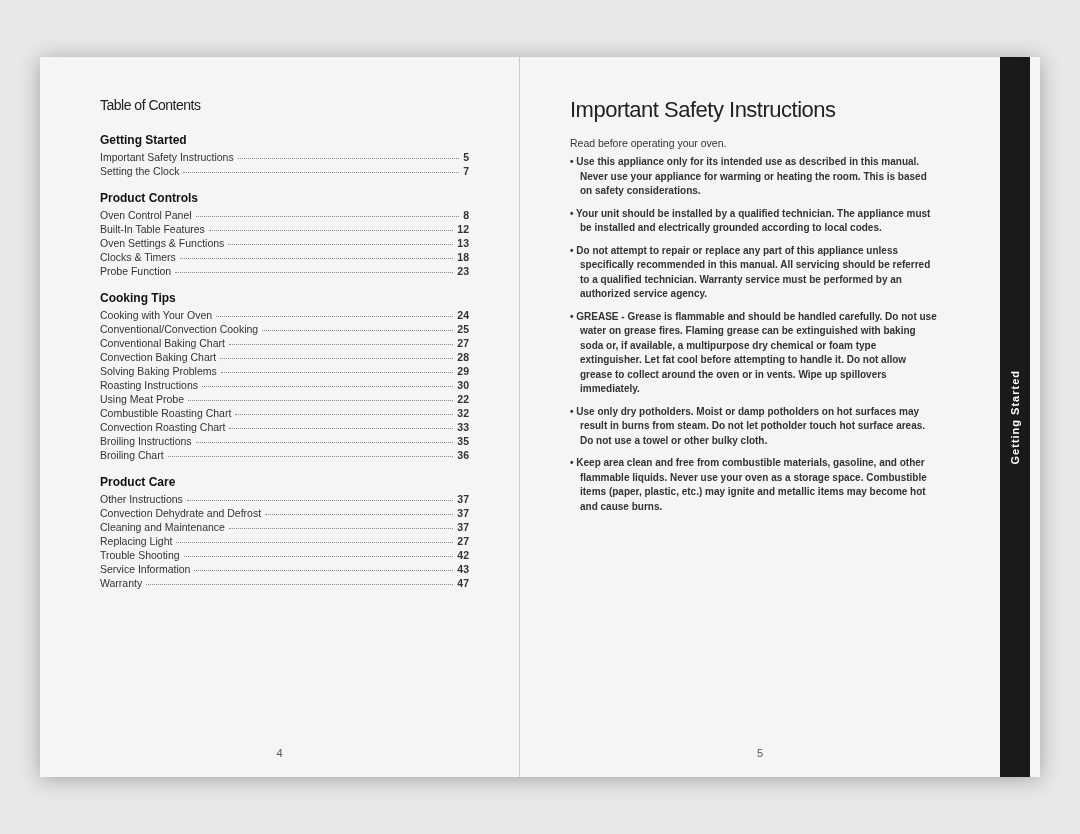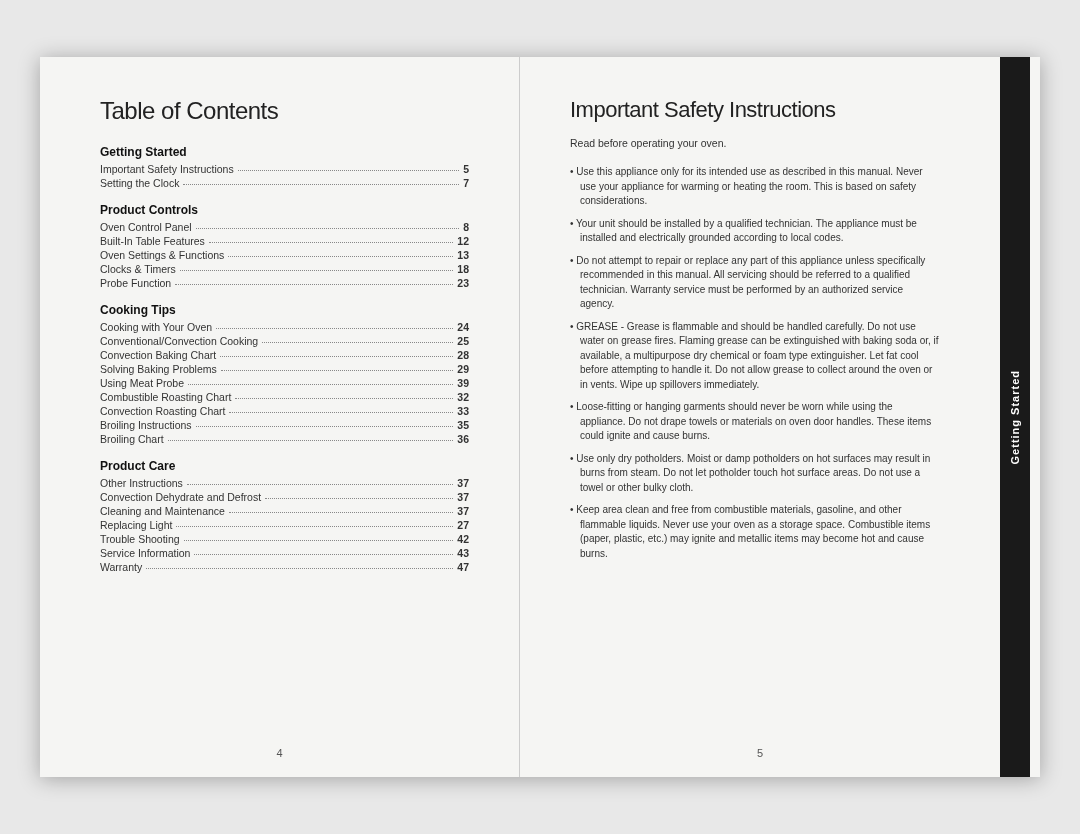--- a/index.html
+++ b/index.html
@@ -61,21 +61,21 @@
       font-size: 11px;
       font-weight: bold;
       writing-mode: vertical-rl;
       text-orientation: mixed;
       transform: rotate(180deg);
       letter-spacing: 1px;
       white-space: nowrap;
     }
 
     .page-title {
-      font-size: 24px;
+      font-size: 14px;
       font-weight: normal;
       color: #222;
       margin-bottom: 20px;
       letter-spacing: -0.5px;
     }
 
     .toc-section-header {
       font-weight: bold;
       font-size: 12px;
       margin-top: 14px;
@@ -117,30 +117,31 @@
       font-size: 22px;
       font-weight: normal;
       color: #222;
       margin-bottom: 14px;
       letter-spacing: -0.5px;
     }
 
     .safety-intro {
       font-size: 10.5px;
       color: #333;
-      margin-bottom: 16px;
+      margin-bottom: 6px;
     }
 
     .safety-bullet {
       font-size: 10px;
       color: #333;
       margin-bottom: 8px;
       padding-left: 10px;
       text-indent: -10px;
       line-height: 1.45;
+      font-weight: bold;
     }
 
     .safety-bullet::before {
       content: "• ";
     }
 
     .page-number-left {
       position: absolute;
       bottom: 18px;
       left: 50%;
@@ -209,33 +210,43 @@
           <span class="toc-item-label">Cooking with Your Oven</span>
           <span class="toc-dots"></span>
           <span class="toc-page-num">24</span>
         </div>
         <div class="toc-item">
           <span class="toc-item-label">Conventional/Convection Cooking</span>
           <span class="toc-dots"></span>
           <span class="toc-page-num">25</span>
         </div>
         <div class="toc-item">
+          <span class="toc-item-label">Conventional Baking Chart</span>
+          <span class="toc-dots"></span>
+          <span class="toc-page-num">27</span>
+        </div>
+        <div class="toc-item">
           <span class="toc-item-label">Convection Baking Chart</span>
           <span class="toc-dots"></span>
           <span class="toc-page-num">28</span>
         </div>
         <div class="toc-item">
           <span class="toc-item-label">Solving Baking Problems</span>
           <span class="toc-dots"></span>
           <span class="toc-page-num">29</span>
         </div>
         <div class="toc-item">
+          <span class="toc-item-label">Roasting Instructions</span>
+          <span class="toc-dots"></span>
+          <span class="toc-page-num">30</span>
+        </div>
+        <div class="toc-item">
           <span class="toc-item-label">Using Meat Probe</span>
           <span class="toc-dots"></span>
-          <span class="toc-page-num">39</span>
+          <span class="toc-page-num">22</span>
         </div>
         <div class="toc-item">
           <span class="toc-item-label">Combustible Roasting Chart</span>
           <span class="toc-dots"></span>
           <span class="toc-page-num">32</span>
         </div>
         <div class="toc-item">
           <span class="toc-item-label">Convection Roasting Chart</span>
           <span class="toc-dots"></span>
           <span class="toc-page-num">33</span>
@@ -299,21 +310,20 @@
 
     <h1 class="safety-title">Important Safety Instructions</h1>
 
     <p class="safety-intro">Read before operating your oven.</p>
 
     <div id="bullets-container">
         <p class="safety-bullet">Use this appliance only for its intended use as described in this manual. Never use your appliance for warming or heating the room. This is based on safety considerations.</p>
         <p class="safety-bullet">Your unit should be installed by a qualified technician. The appliance must be installed and electrically grounded according to local codes.</p>
         <p class="safety-bullet">Do not attempt to repair or replace any part of this appliance unless specifically recommended in this manual. All servicing should be referred to a qualified technician. Warranty service must be performed by an authorized service agency.</p>
         <p class="safety-bullet">GREASE - Grease is flammable and should be handled carefully. Do not use water on grease fires. Flaming grease can be extinguished with baking soda or, if available, a multipurpose dry chemical or foam type extinguisher. Let fat cool before attempting to handle it. Do not allow grease to collect around the oven or in vents. Wipe up spillovers immediately.</p>
-        <p class="safety-bullet">Loose-fitting or hanging garments should never be worn while using the appliance. Do not drape towels or materials on oven door handles. These items could ignite and cause burns.</p>
         <p class="safety-bullet">Use only dry potholders. Moist or damp potholders on hot surfaces may result in burns from steam. Do not let potholder touch hot surface areas. Do not use a towel or other bulky cloth.</p>
         <p class="safety-bullet">Keep area clean and free from combustible materials, gasoline, and other flammable liquids. Never use your oven as a storage space. Combustible items (paper, plastic, etc.) may ignite and metallic items may become hot and cause burns.</p>
       </div>
 
     <div class="page-number-right">5</div>
   </div>
 
 </div>
 
 </body></html>

